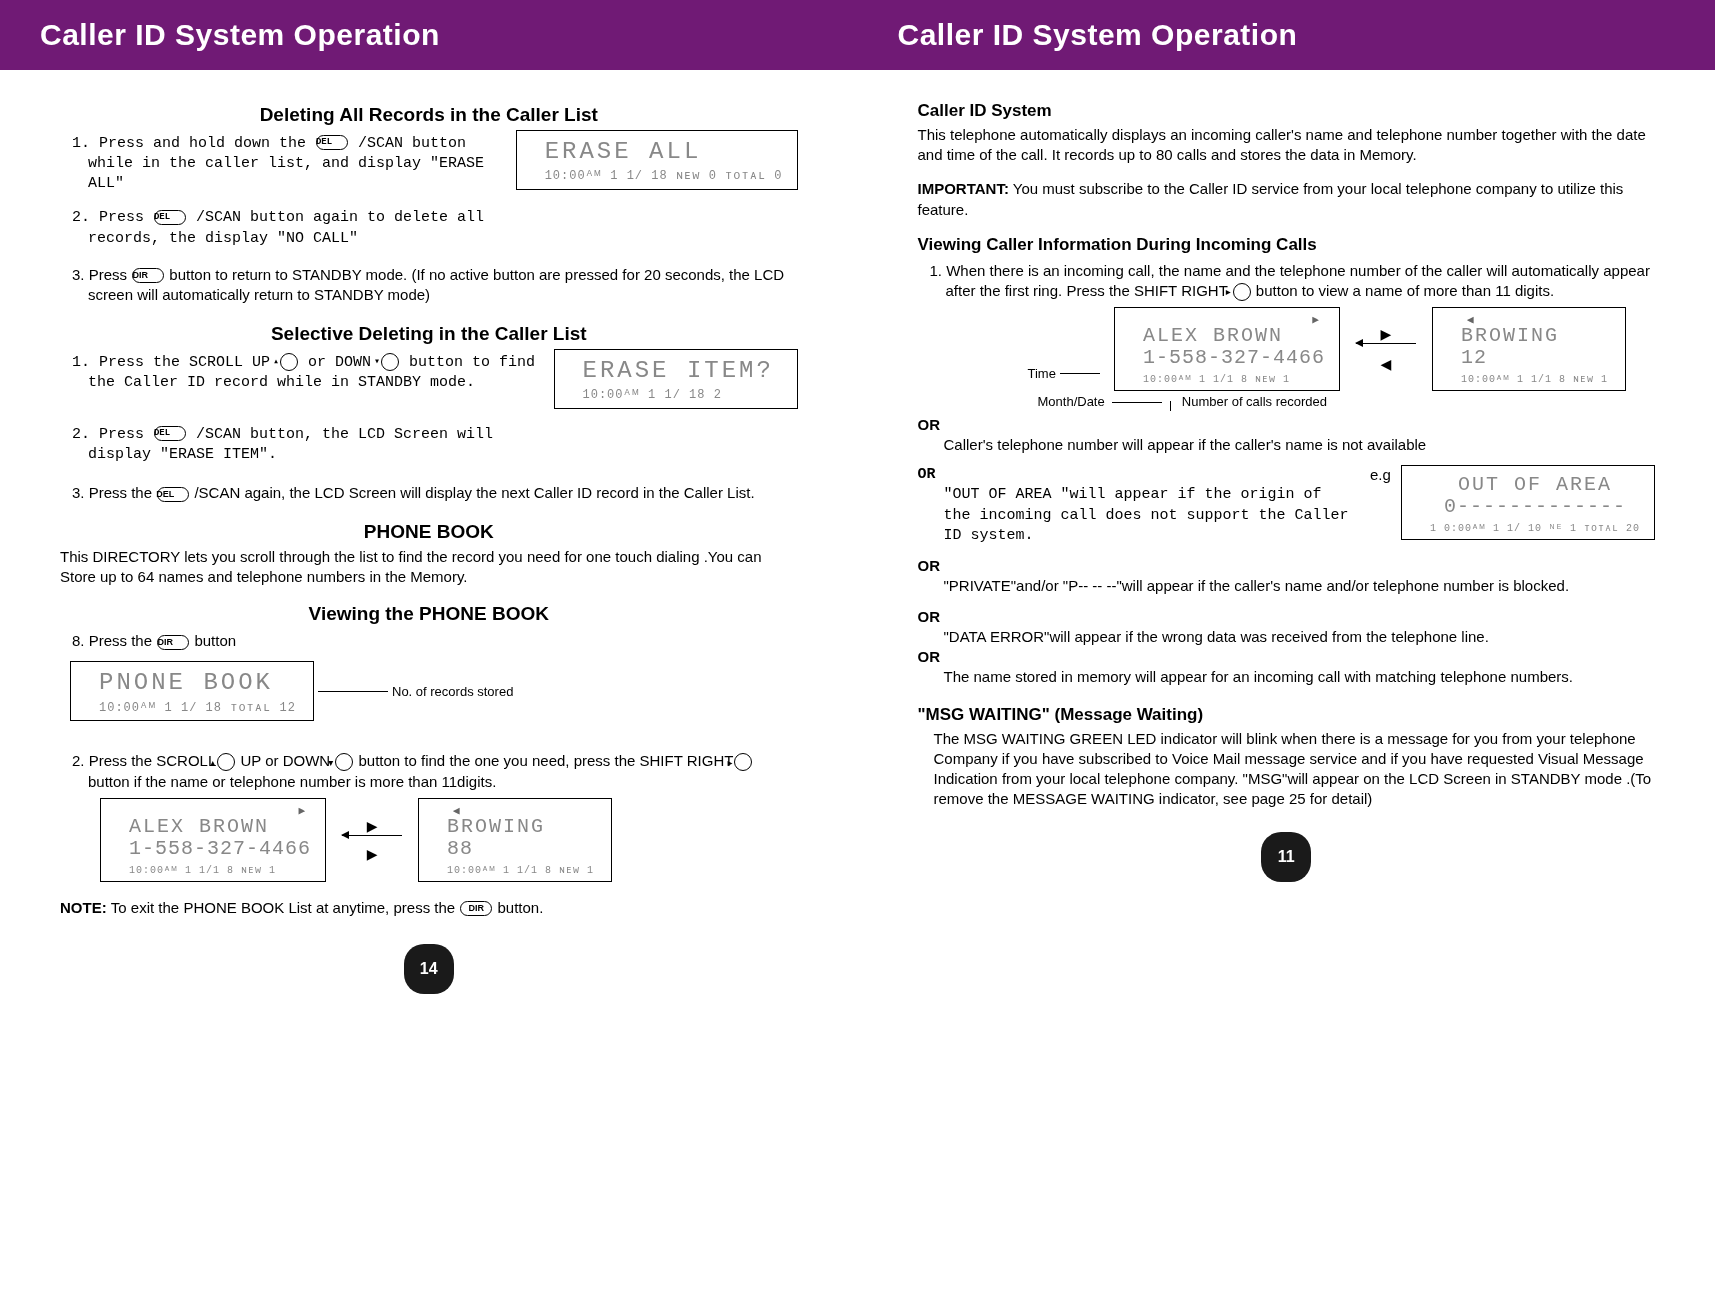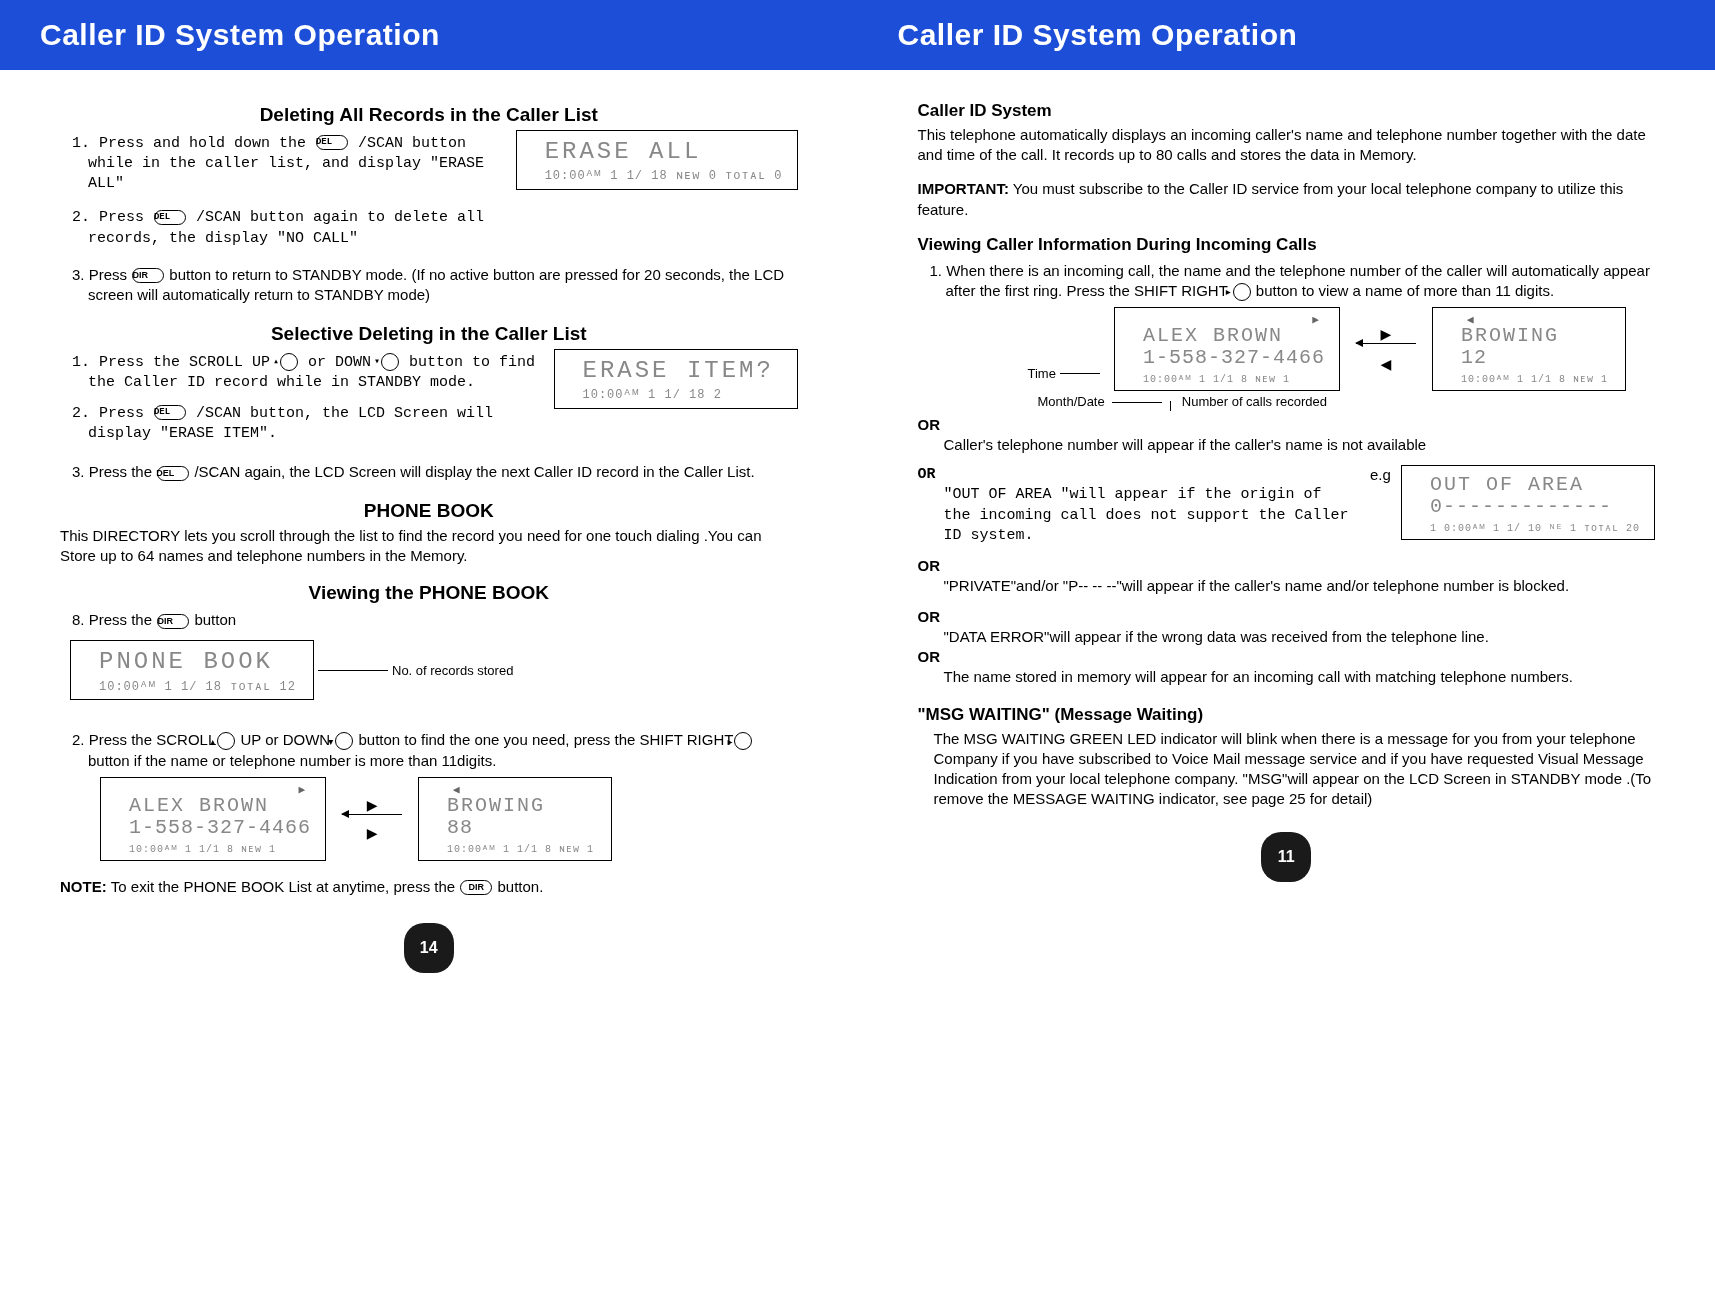--- a/index.html
+++ b/index.html
@@ -14,21 +14,21 @@
     display: flex;
     width: 1715px;
   }
   .page {
     width: 50%;
     box-sizing: border-box;
     padding: 0 0 40px 0;
     position: relative;
   }
   .header-bar {
-    background: #1d4ed8;
+    background: #701a75;
     color: #fff;
     font-size: 30px;
     font-weight: bold;
     padding: 18px 40px;
     font-family: Arial, sans-serif;
     letter-spacing: 0.5px;
   }
   .content {
     padding: 20px 60px 10px 60px;
     font-size: 15px;
@@ -223,21 +223,21 @@
         <span>3. Press </span><span class="btn-pill">DIR</span><span>  button to return to STANDBY mode. (If no active button are pressed for 20  seconds, the LCD screen will automatically return to STANDBY mode)</span>
       </div>
 
       <h2 style="margin-top:16px;">Selective Deleting in the Caller List</h2>
 
       <div class="row">
         <div class="text-col">
           <div class="step step-indent">
             <span>1. Press the SCROLL UP </span><span class="btn-round">▴</span><span> or DOWN </span><span class="btn-round">▾</span><span> button to find the Caller ID record while in STANDBY mode.</span>
           </div>
-          <div class="step step-indent" style="margin-top:10px;">
+          <div class="step step-indent" style="margin-top:31px;">
             <span>2. Press </span><span class="btn-pill">DEL</span><span> /SCAN  button,  the LCD Screen will display  "ERASE ITEM".</span>
           </div>
         </div>
         <div class="lcd-box">
           <div class="lcd-line1">ERASE ITEM?</div>
           <div class="lcd-line3">10:00ᴬᴹ 1 1/ 18   2</div>
         </div>
       </div>
 
       <div class="step step-indent" style="margin-top:14px;">
@@ -358,21 +358,21 @@
       <div style="margin-top:4px;">
         <div class="bold">OR</div>
         <div style="padding-left:26px;">Caller's telephone number will appear if the caller's name is not available</div>
       </div>
 
       <div class="row" style="margin-top:10px; align-items:flex-start;">
         <div class="text-col">
           <div class="bold">OR</div>
           <div style="padding-left:26px;">"OUT OF AREA "will appear if the origin of the incoming call does not support the Caller ID system.</div>
         </div>
-        <div style="text-align:left;">
+        <div style="text-align:center;">
           <span style="vertical-align:top;margin-right:6px;">e.g</span>
           <div class="lcd-box lcd-mini" style="min-width:190px;">
             <div class="lcd-line1">OUT OF AREA</div>
             <div class="lcd-line2">0-------------</div>
             <div class="lcd-line3">1 0:00ᴬᴹ 1 1/ 10  ᴺᴱ 1  ᴛᴏᴛᴀʟ 20</div>
           </div>
         </div>
       </div>
 
       <div style="margin-top:10px;">

